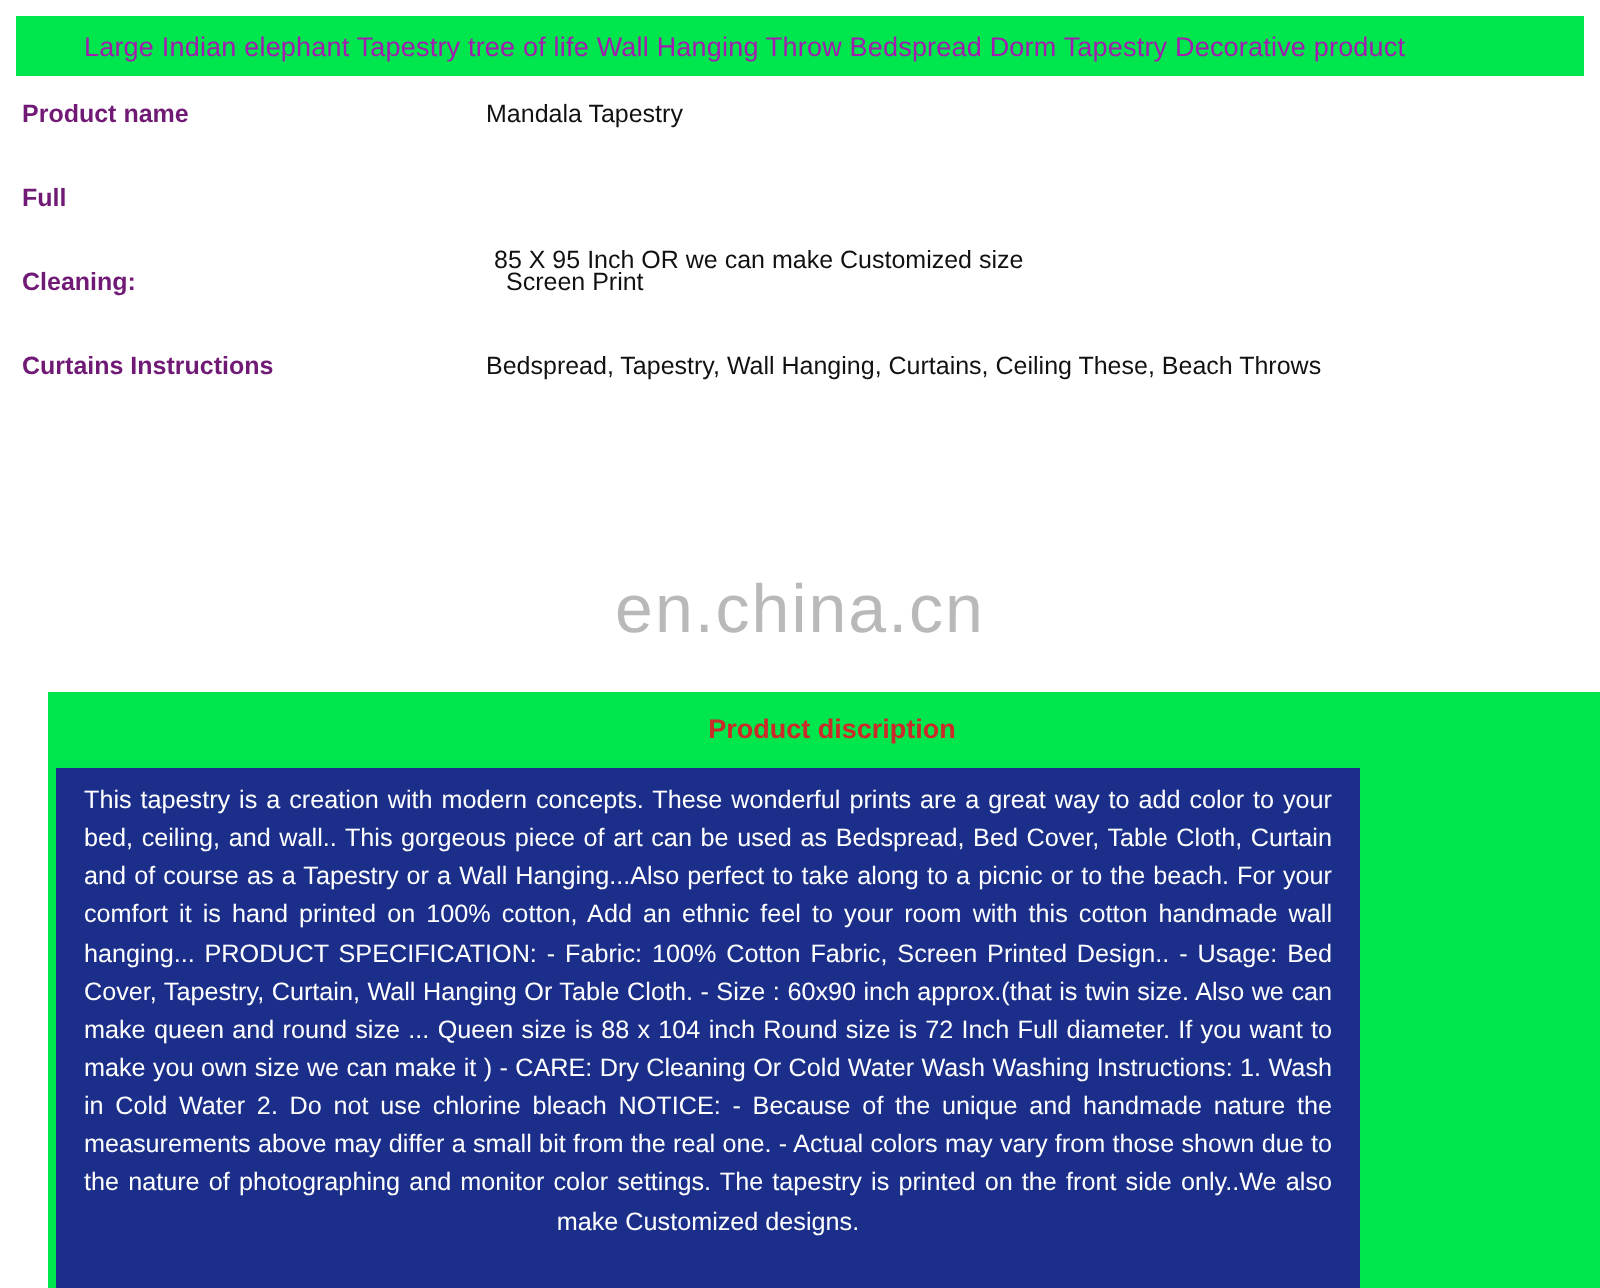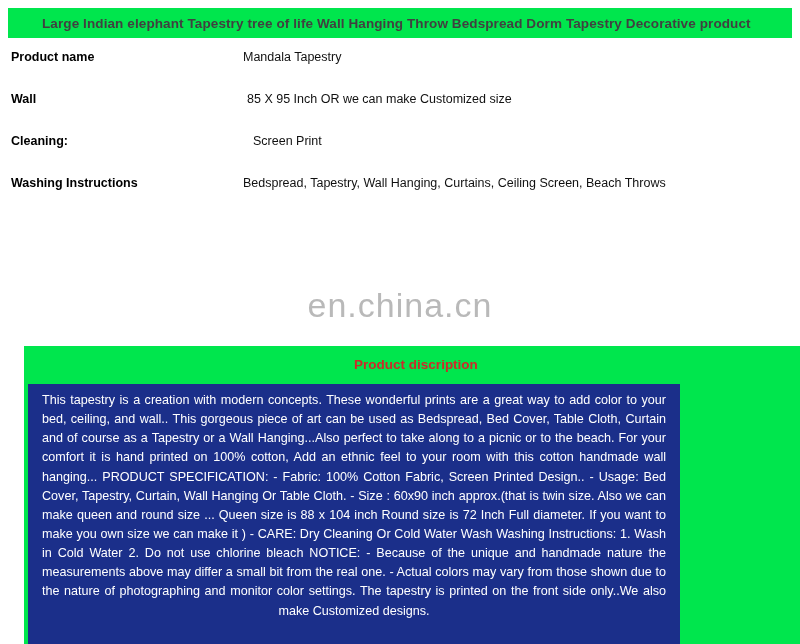--- a/index.html
+++ b/index.html
@@ -26,54 +26,54 @@
     width: 784px;
     height: 30px;
     background: #00e64d;
     display: flex;
     align-items: center;
     box-sizing: border-box;
     padding-left: 12px;
   }
   .banner-text {
     font-size: 13.5px;
-    font-weight: bold;
-    color: #404040;
+    font-weight: normal;
+    color: #a21caf;
     letter-spacing: 0.1px;
     white-space: nowrap;
     padding-left: 22px;
   }
   
   .spec-table {
     position: absolute;
     left: 8px;
     top: 50px;
     width: 784px;
   }
   .spec-row {
     display: flex;
     align-items: flex-start;
     height: 42px;
   }
   .spec-label {
     width: 235px;
     font-size: 12.5px;
     font-weight: bold;
-    color: #000000;
+    color: #701a75;
     padding-left: 3px;
     box-sizing: border-box;
   }
   .spec-value {
     flex: 1;
     font-size: 12.5px;
     font-weight: normal;
     color: #111111;
     box-sizing: border-box;
   }
-  .spec-row.indent-1 .spec-value { padding-left: 4px; }
+  .spec-row.indent-1 .spec-value { padding-left: 4px; margin-top: 31px; }
   .spec-row.indent-2 .spec-value { padding-left: 10px; }
   
   .watermark {
     position: absolute;
     left: 0;
     top: 286px;
     width: 800px;
     text-align: center;
     font-size: 34px;
     color: #b9b9b9;
@@ -132,34 +132,34 @@
   </div>
 
   <div class="spec-table">
 
     <div class="spec-row">
       <div class="spec-label">Product name</div>
       <div class="spec-value">Mandala Tapestry</div>
     </div>
 
     <div class="spec-row indent-1">
-      <div class="spec-label">Wall</div>
+      <div class="spec-label">Full</div>
       <div class="spec-value">85 X 95 Inch OR  we can make Customized size</div>
     </div>
 
 
     <div class="spec-row indent-2">
       <div class="spec-label">Cleaning:</div>
       <div class="spec-value">Screen Print</div>
     </div>
 
 
     <div class="spec-row">
-      <div class="spec-label">Washing Instructions</div>
-      <div class="spec-value">Bedspread, Tapestry, Wall Hanging, Curtains, Ceiling Screen, Beach Throws</div>
+      <div class="spec-label">Curtains Instructions</div>
+      <div class="spec-value">Bedspread, Tapestry, Wall Hanging, Curtains, Ceiling These, Beach Throws</div>
     </div>
 
   </div>
 
   <div class="watermark">en.china.cn</div>
 
   <div class="desc-wrap">
     <div class="desc-title">Product discription</div>
     <div class="desc-body">
       <p>This tapestry is a creation with modern concepts. These wonderful prints are a great way to add color to your bed, ceiling, and wall.. This gorgeous piece of art can be used as Bedspread, Bed Cover, Table Cloth, Curtain and of course as a Tapestry or a Wall Hanging...Also perfect to take along to a picnic or to the beach. For your comfort it is hand printed on 100% cotton,  Add an ethnic feel to your room with this cotton handmade wall hanging... PRODUCT SPECIFICATION: - Fabric: 100% Cotton Fabric, Screen Printed Design.. - Usage: Bed Cover, Tapestry, Curtain, Wall Hanging Or Table Cloth. - Size :  60x90 inch approx.(that is twin size.  Also we can make queen and round size ... Queen size is  88 x 104  inch Round size is 72 Inch Full diameter. If you want to make you own size we can make it ) - CARE: Dry Cleaning Or Cold Water Wash Washing Instructions: 1. Wash in Cold Water 2. Do not use chlorine bleach NOTICE: - Because of the unique and handmade nature the measurements above may differ a small bit from the real one. - Actual colors may vary from those shown due to the nature of photographing and monitor color settings. The tapestry is printed on the front side only..We also make Customized designs.</p>

